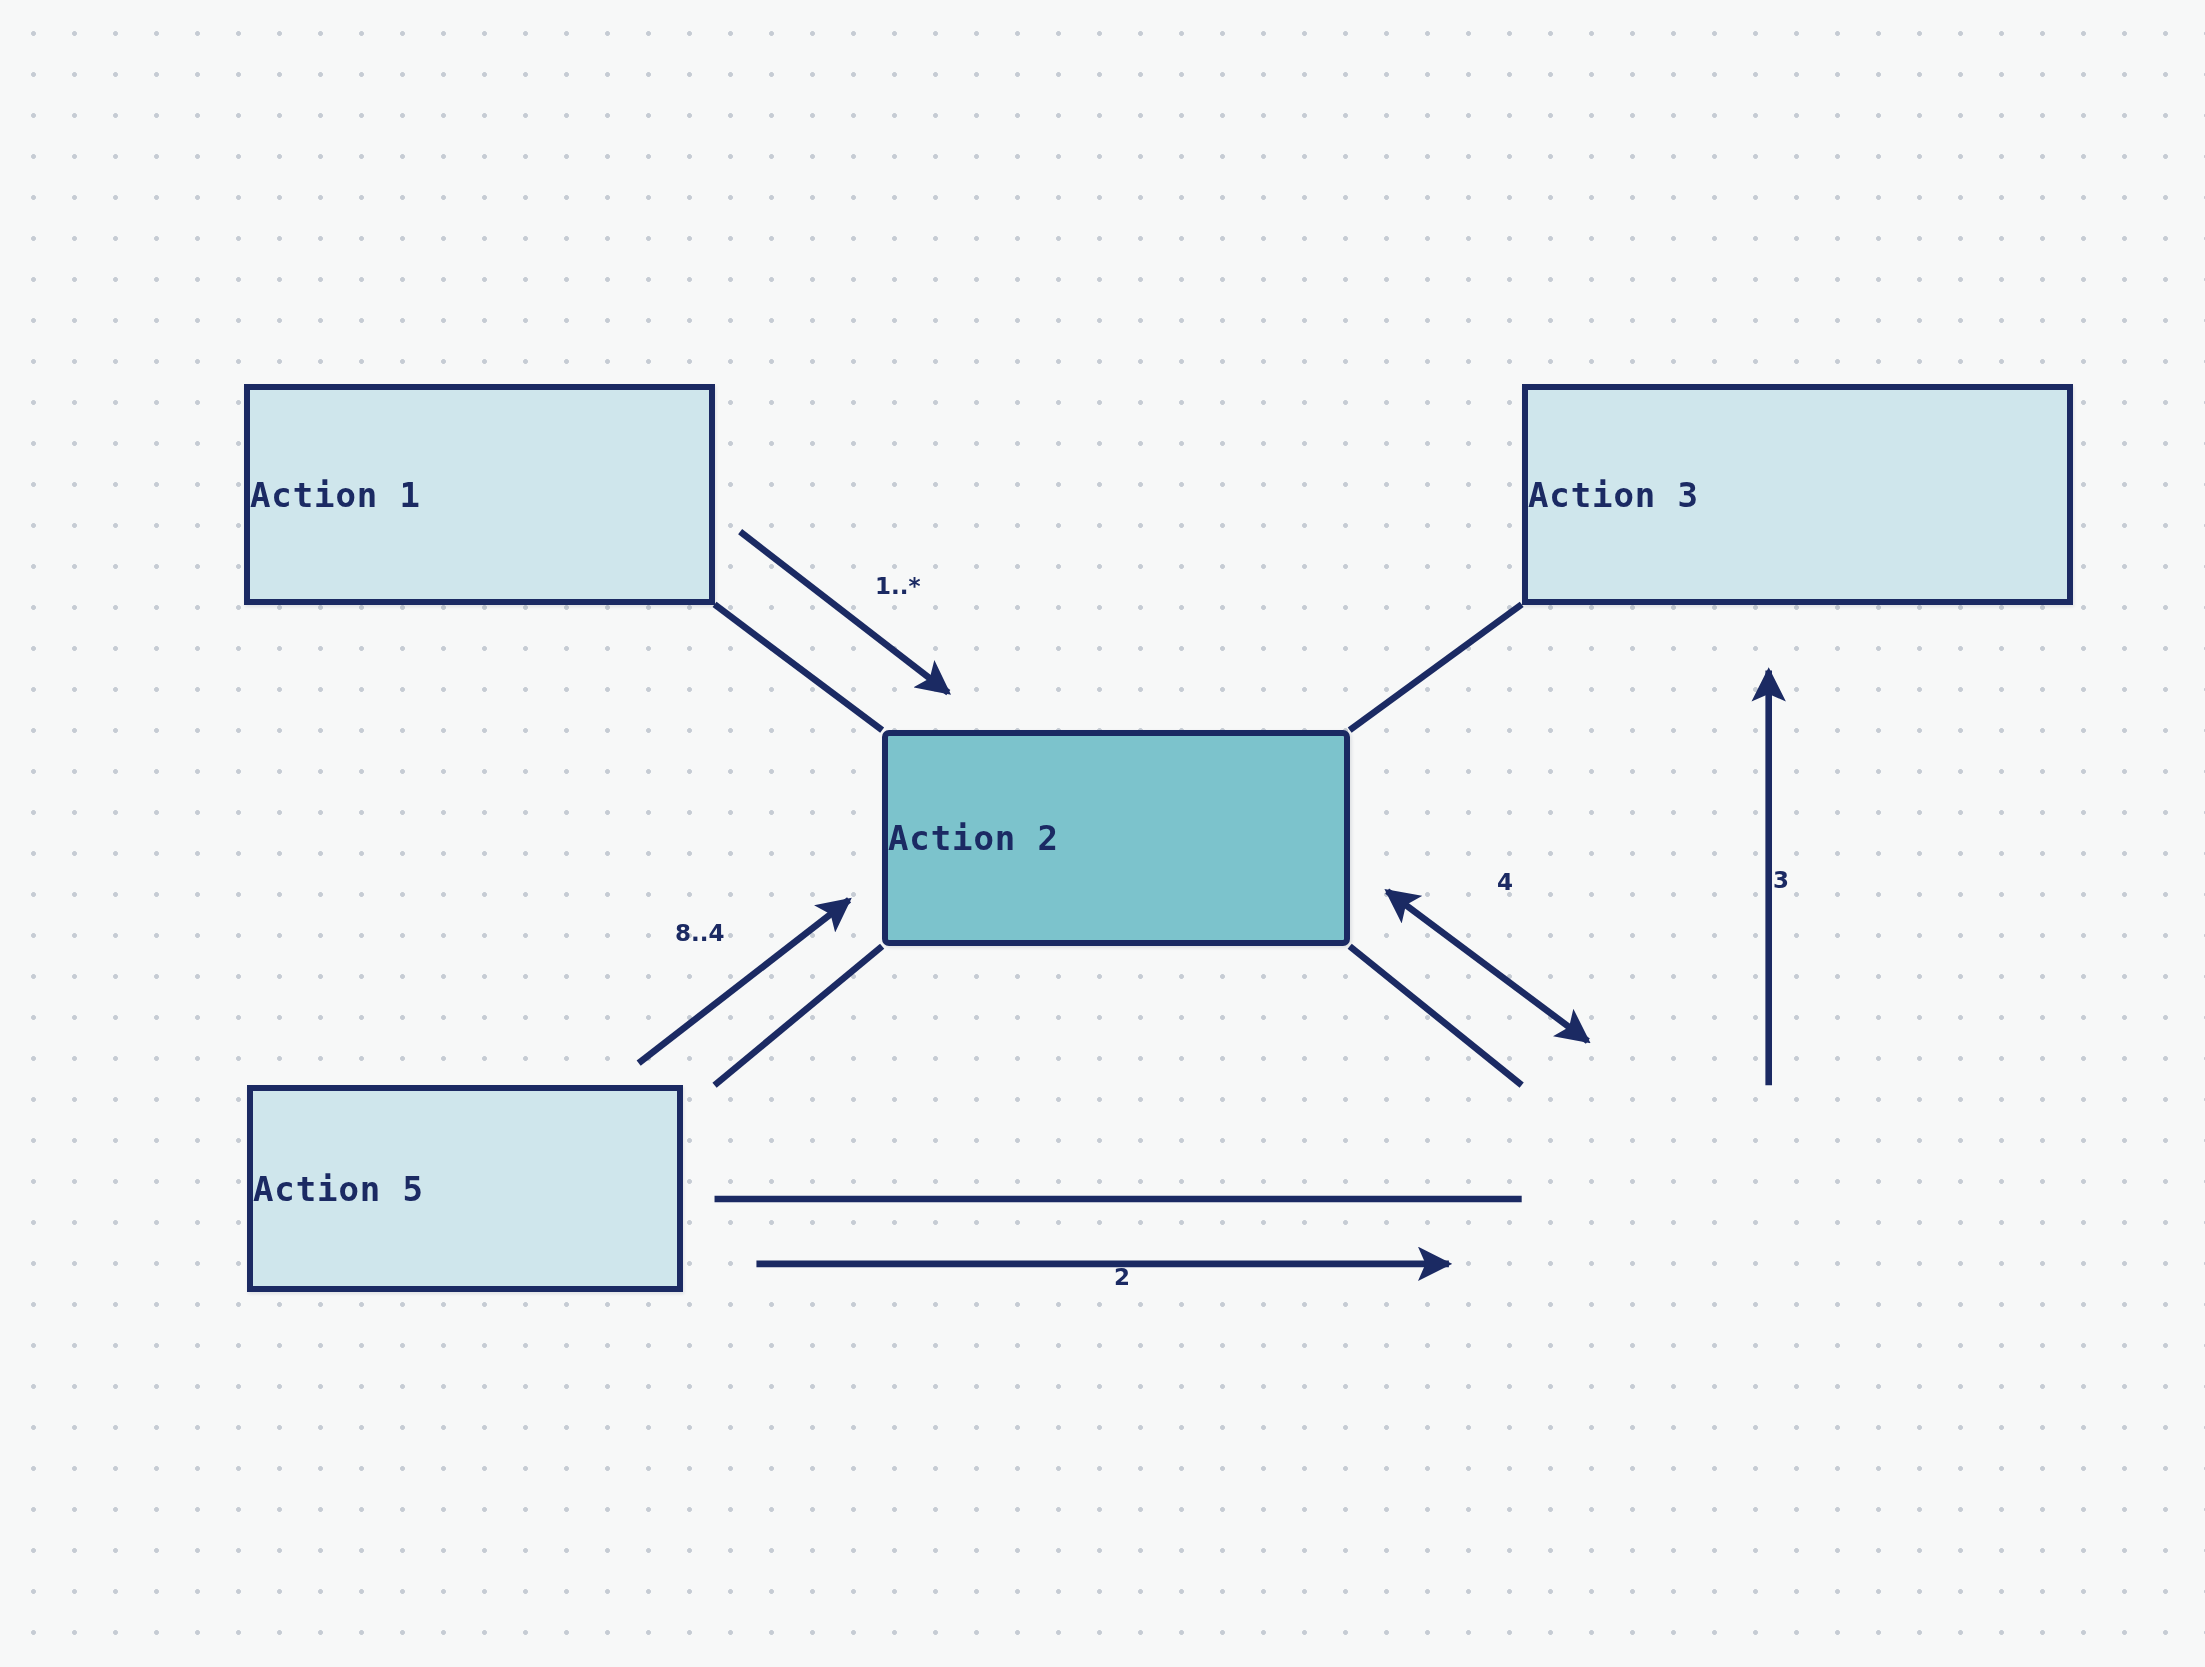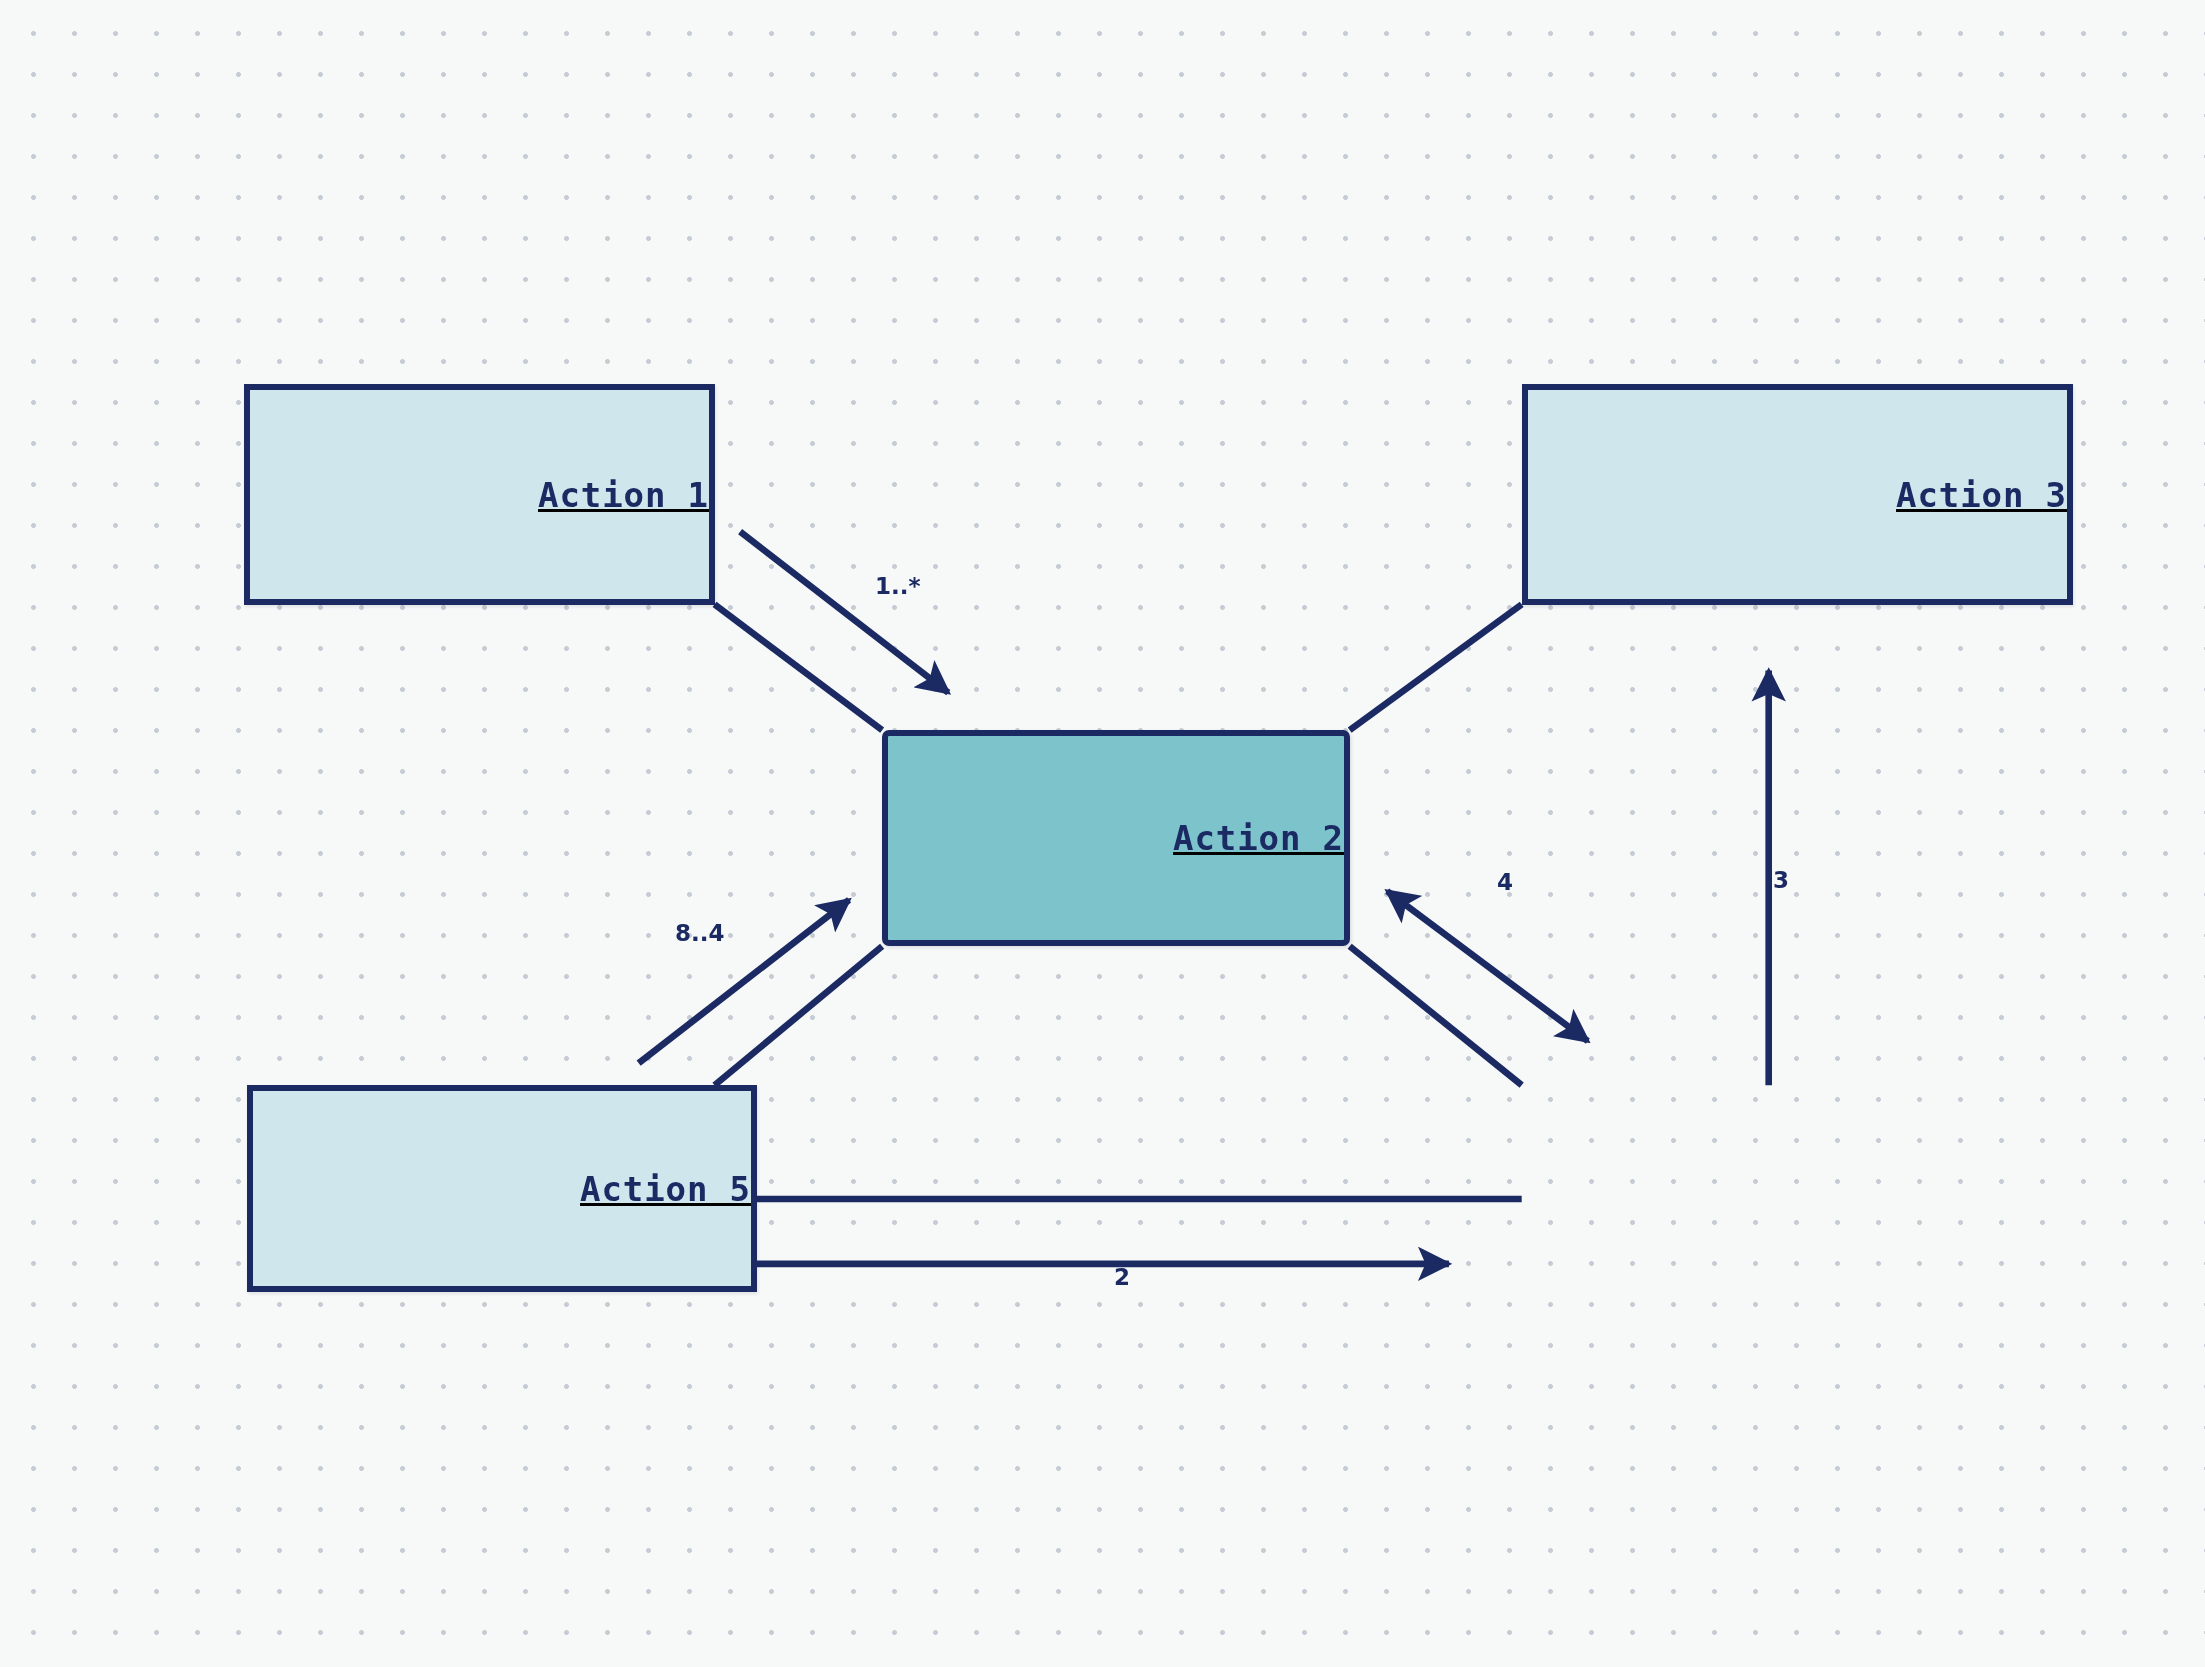--- a/index.html
+++ b/index.html
@@ -22,23 +22,22 @@
     position:absolute;left:0;top:0;
     width:2223px;height:1668px;
     pointer-events:none;
   }
   .node{
     position:absolute;
     box-sizing:border-box;
     border:6.2px solid #1b2a63;
     display:flex;
     align-items:center;
-    justify-content:flex-end;
+    justify-content:flex-start;
     box-shadow:1.3px 1.8px 3.1px rgba(30,40,70,0.10);
-    text-decoration:underline;
   }
   .node-label{
     font-family:"DejaVu Sans Mono", monospace;
     font-size:34px;
     font-weight:700;
     color:#1b2a63;
     letter-spacing:0.9px;
     white-space:nowrap;
     user-select:none;
   }
@@ -90,21 +89,21 @@
 
   <div class="node" style="left: 244px; top: 384px; width: 471px; height: 221px; background: rgb(207, 230, 236);">
     <span class="node-label">Action 1</span>
   </div>
   <div class="node" style="left: 882px; top: 730px; width: 468px; height: 216px; background: rgb(124, 195, 204); border-radius: 7px;">
     <span class="node-label">Action 2</span>
   </div>
   <div class="node" style="left: 1522px; top: 384px; width: 551px; height: 221px; background: rgb(207, 230, 236);">
     <span class="node-label">Action 3</span>
   </div>
-  <div class="node" style="left: 247px; top: 1085px; width: 510px; height: 207px; background: rgb(207, 230, 236);">
+  <div class="node" style="left: 247px; top: 1085px; width: 436px; height: 207px; background: rgb(207, 230, 236);">
     <span class="node-label">Action 5</span>
   </div>
 
   <span class="edge-label" style="left: 875px; top: 573px;">1..*</span>
   <span class="edge-label" style="left: 675px; top: 920px;">8..4</span>
   <span class="edge-label" style="left: 1497px; top: 869px;">4</span>
   <span class="edge-label" style="left: 1773px; top: 867px;">3</span>
   <span class="edge-label" style="left: 1114px; top: 1264px;">2</span>
 
 </div>

